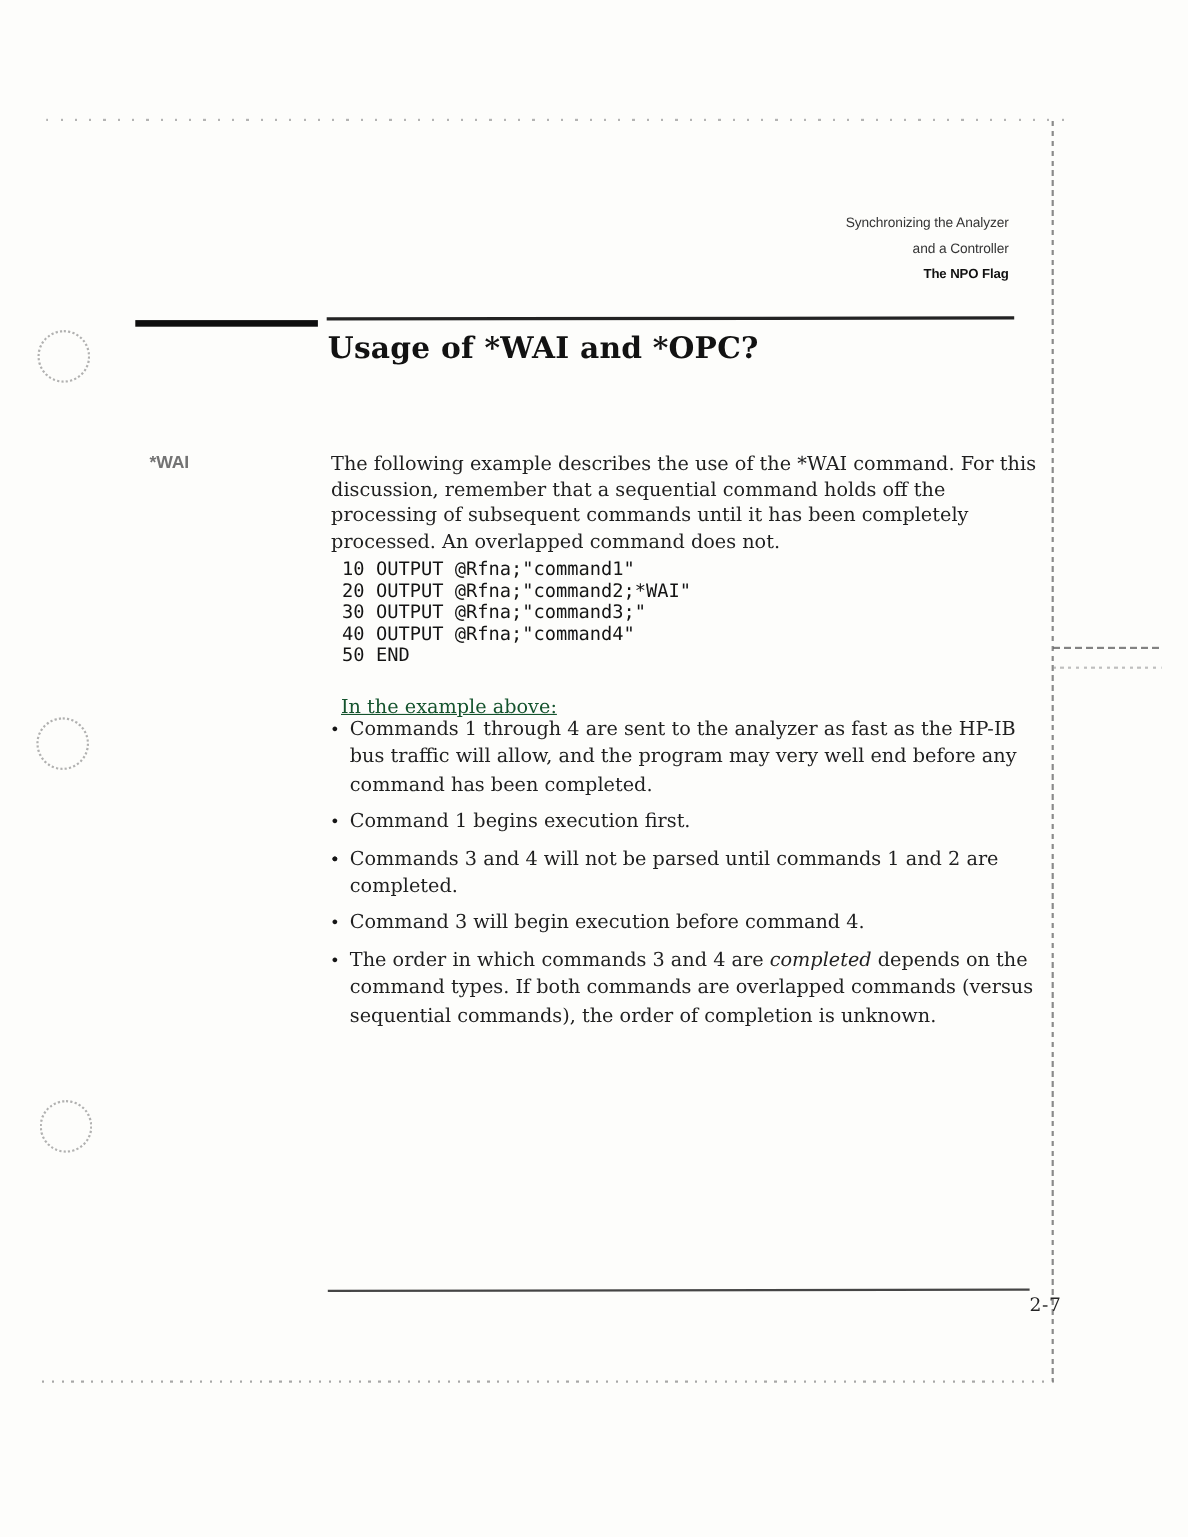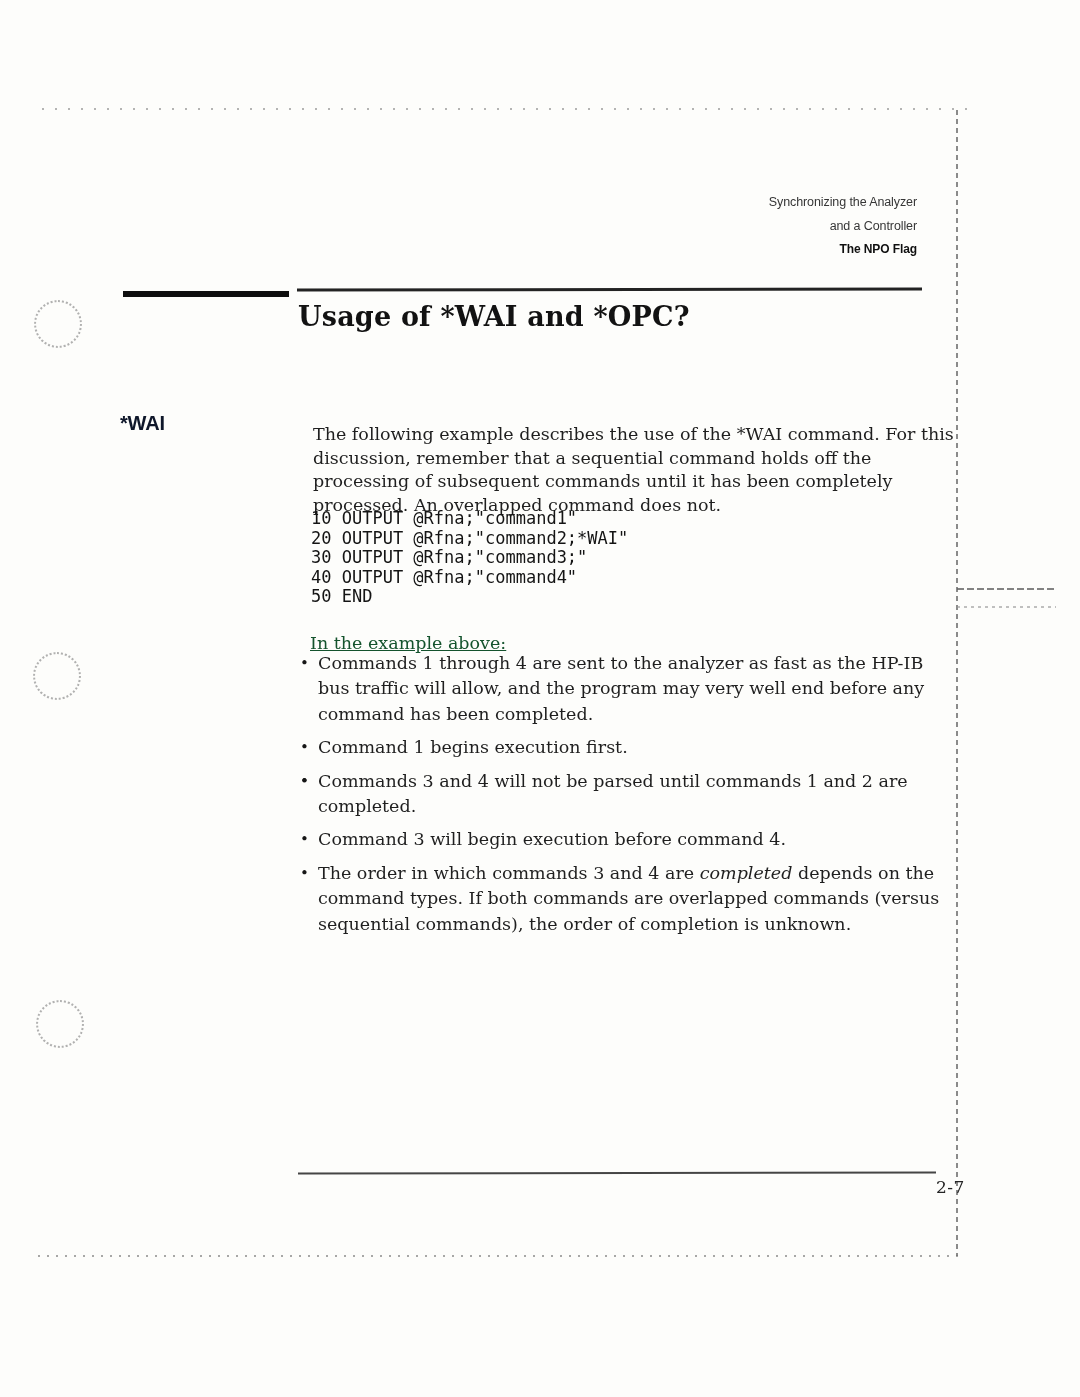--- a/index.html
+++ b/index.html
@@ -64,29 +64,29 @@
   }
   .page-title {
     position: absolute; left: 298px; top: 301px; margin: 0;
     font-family: "DejaVu Serif", serif;
     font-size: 27px; font-weight: bold; letter-spacing: 0.2px;
     color: #121212;
   }
 
   
   .margin-label {
-    position: absolute; left: 120px; top: 412px;
+    position: absolute; left: 136px; top: 412px;
     font-family: "Liberation Sans", sans-serif;
-    font-weight: bold; font-size: 20px; letter-spacing: -0.2px;
-    color: #0f172a;
+    font-weight: bold; font-size: 16px; letter-spacing: -0.2px;
+    color: #737373;
   }
 
   
   .intro {
-    position: absolute; left: 297px; top: 407px; width: 648px; margin: 16px;
+    position: absolute; left: 297px; top: 407px; width: 648px; margin: 4px;
     font-size: 17.5px; line-height: 23.6px; color: #1f1f1f;
   }
   .code {
     position: absolute; left: 311px; top: 509px;
     font-family: "DejaVu Sans Mono", "Liberation Mono", monospace;
     font-size: 17px; line-height: 19.6px; white-space: pre; color: #141414;
   }
   .list-intro {
     position: absolute; left: 297px; top: 620px; margin: 13px;
     font-size: 17.5px; color: #14532d; text-decoration: underline;

